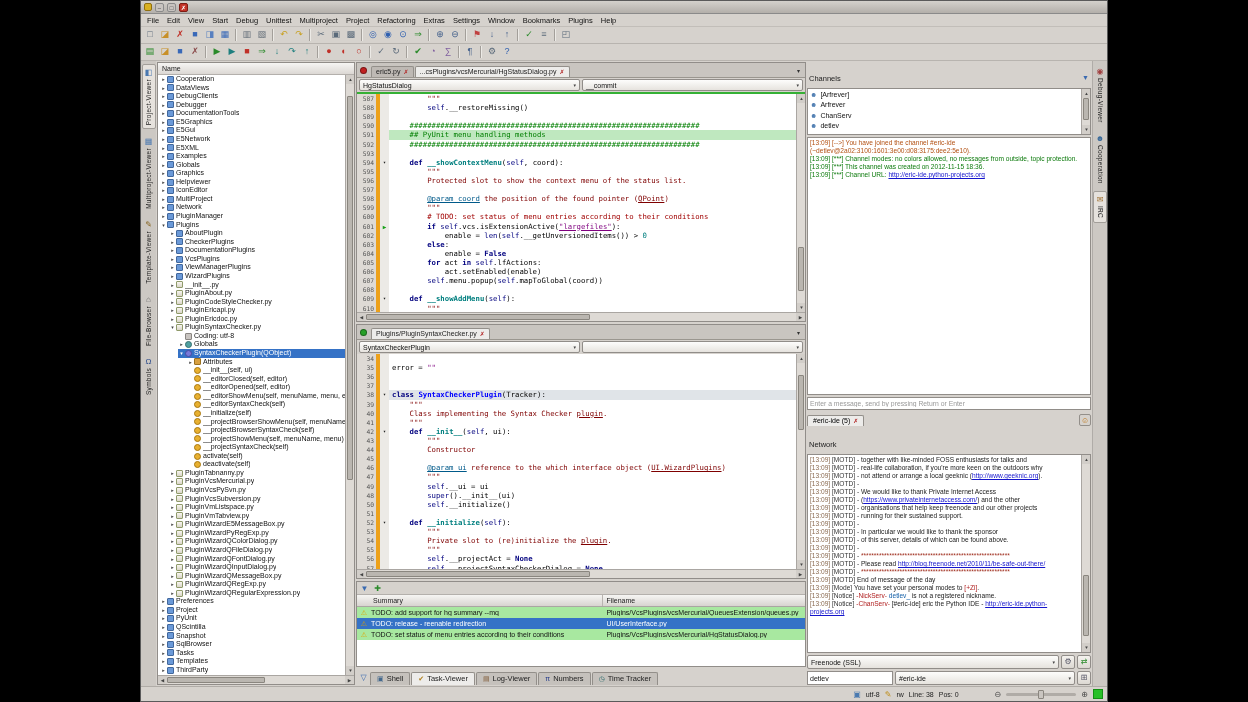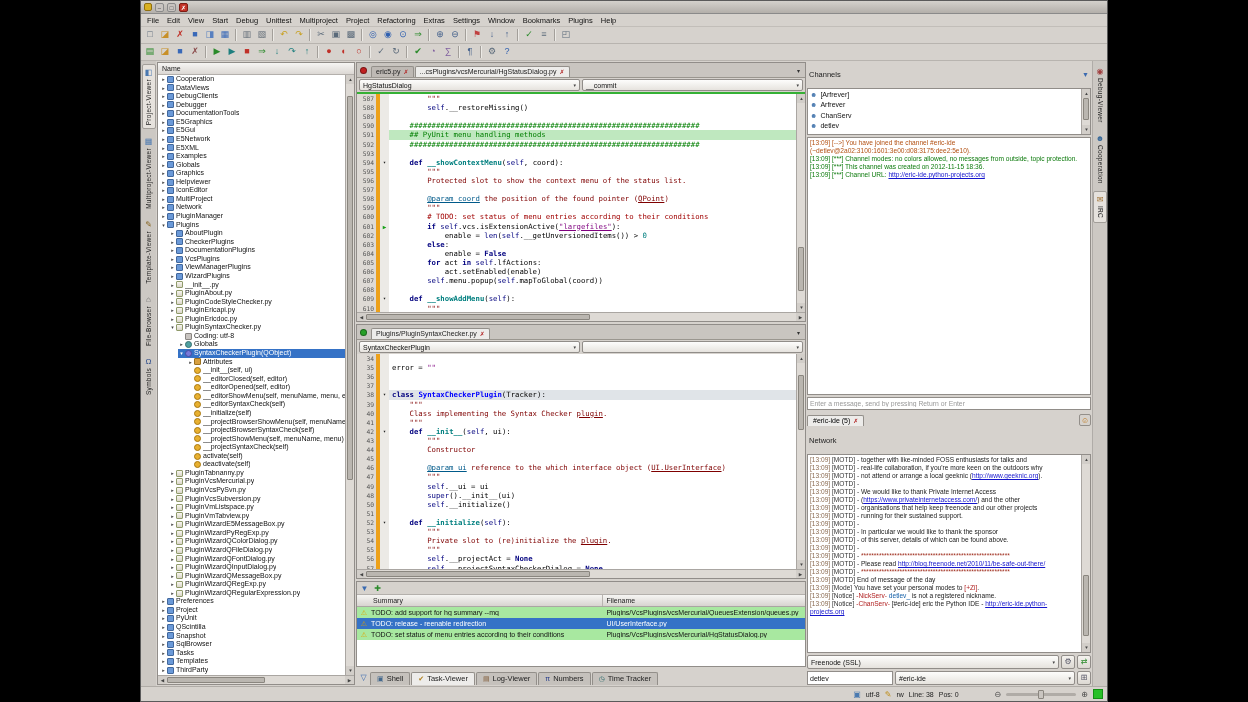--- a/index.html
+++ b/index.html
@@ -99,21 +99,21 @@
   .tws{width:calc(55% - 14px);flex:none;overflow:hidden}
   .twf{flex:1;overflow:hidden;padding-left:3px}
   
   .bottomtabs{height:16px;flex:none;display:flex;align-items:flex-end;gap:1px;padding:0 2px}
   .bottomtabs>.tico{margin-bottom:2px;width:11px;height:11px;font-size:8px;line-height:11px}
   .btab{display:flex;align-items:center;gap:3px;font-size:7.5px;padding:1px 6px 2px;background:#c5c1bc;border:1px solid #938f8a;border-bottom:none;border-radius:2px 2px 0 0;color:#222}
   .btab.bactive{background:#edecea}
   .btico{font-size:7px}
   
   .rightpanel{width:286px;flex:none;display:flex;flex-direction:column;gap:2px;padding:1px;min-height:0}
-  .sechdr{height:11px;flex:none;display:flex;align-items:center;justify-content:space-between;font-size:7.5px;color:#222;padding:12px 2px}
+  .sechdr{height:11px;flex:none;display:flex;align-items:flex-start;justify-content:space-between;font-size:7.5px;color:#222;padding:12px 2px}
   .funnel{color:#3a6ab0;font-size:7px}
   .userlist{height:47px;flex:none;display:flex;border:1px solid #918d89;background:#fff}
   .ulrows{flex:1;overflow:hidden}
   .urow{display:flex;align-items:center;height:10.5px;font-size:7px;gap:3px;padding:0 2px;color:#111}
   .uico{color:#4a7ab0;font-size:7px}
   .chatlog{flex:272;display:flex;border:1px solid #918d89;background:#fff;min-height:0}
   .netlog{flex:209;display:flex;border:1px solid #918d89;background:#fff;min-height:0}
   .lrows{flex:1;overflow:hidden;padding:1px 2px;min-width:0}
   .cline{font-size:6.6px;line-height:8px;overflow-wrap:anywhere;color:#222}
   .cline.join{color:#b35113}
@@ -728,21 +728,21 @@
               <div class="cl"><span class="lnum">36</span><span class="lmark"></span><span class="lfold"></span><span class="ltext"></span></div>
               <div class="cl"><span class="lnum">37</span><span class="lmark"></span><span class="lfold"></span><span class="ltext"></span></div>
               <div class="cl"><span class="lnum">38</span><span class="lmark"></span><span class="lfold">▾</span><span class="ltext hlc"><span class="sx-k">class</span><span class="sx-p"> </span><span class="sx-cls">SyntaxCheckerPlugin</span><span class="sx-p">(Tracker):</span></span></div>
               <div class="cl"><span class="lnum">39</span><span class="lmark"></span><span class="lfold"></span><span class="ltext"><span class="sx-d">    """</span></span></div>
               <div class="cl"><span class="lnum">40</span><span class="lmark"></span><span class="lfold"></span><span class="ltext"><span class="sx-d">    Class implementing the Syntax Checker </span><span class="sx-du">plugin</span><span class="sx-d">.</span></span></div>
               <div class="cl"><span class="lnum">41</span><span class="lmark"></span><span class="lfold"></span><span class="ltext"><span class="sx-d">    """</span></span></div>
               <div class="cl"><span class="lnum">42</span><span class="lmark"></span><span class="lfold">▾</span><span class="ltext"><span class="sx-p">    </span><span class="sx-k">def</span><span class="sx-p"> </span><span class="sx-fn">__init__</span><span class="sx-p">(</span><span class="sx-sl">self</span><span class="sx-p">, ui):</span></span></div>
               <div class="cl"><span class="lnum">43</span><span class="lmark"></span><span class="lfold"></span><span class="ltext"><span class="sx-d">        """</span></span></div>
               <div class="cl"><span class="lnum">44</span><span class="lmark"></span><span class="lfold"></span><span class="ltext"><span class="sx-d">        Constructor</span></span></div>
               <div class="cl"><span class="lnum">45</span><span class="lmark"></span><span class="lfold"></span><span class="ltext"></span></div>
-              <div class="cl"><span class="lnum">46</span><span class="lmark"></span><span class="lfold"></span><span class="ltext"><span class="sx-p">        </span><span class="sx-dt">@param ui</span><span class="sx-d"> reference to the which interface object (</span><span class="sx-du">UI.UserInterface</span><span class="sx-d">)</span></span></div>
+              <div class="cl"><span class="lnum">46</span><span class="lmark"></span><span class="lfold"></span><span class="ltext"><span class="sx-p">        </span><span class="sx-dt">@param ui</span><span class="sx-d"> reference to the which interface object (</span><span class="sx-du">UI.WizardPlugins</span><span class="sx-d">)</span></span></div>
               <div class="cl"><span class="lnum">47</span><span class="lmark"></span><span class="lfold"></span><span class="ltext"><span class="sx-d">        """</span></span></div>
               <div class="cl"><span class="lnum">49</span><span class="lmark"></span><span class="lfold"></span><span class="ltext"><span class="sx-p">        </span><span class="sx-sl">self</span><span class="sx-p">.__ui = ui</span></span></div>
               <div class="cl"><span class="lnum">48</span><span class="lmark"></span><span class="lfold"></span><span class="ltext"><span class="sx-p">        </span><span class="sx-bi">super</span><span class="sx-p">().__init__(ui)</span></span></div>
               <div class="cl"><span class="lnum">50</span><span class="lmark"></span><span class="lfold"></span><span class="ltext"><span class="sx-p">        </span><span class="sx-sl">self</span><span class="sx-p">.__initialize()</span></span></div>
               <div class="cl"><span class="lnum">51</span><span class="lmark"></span><span class="lfold"></span><span class="ltext"></span></div>
               <div class="cl"><span class="lnum">52</span><span class="lmark"></span><span class="lfold">▾</span><span class="ltext"><span class="sx-p">    </span><span class="sx-k">def</span><span class="sx-p"> </span><span class="sx-fn">__initialize</span><span class="sx-p">(</span><span class="sx-sl">self</span><span class="sx-p">):</span></span></div>
               <div class="cl"><span class="lnum">53</span><span class="lmark"></span><span class="lfold"></span><span class="ltext"><span class="sx-d">        """</span></span></div>
               <div class="cl"><span class="lnum">54</span><span class="lmark"></span><span class="lfold"></span><span class="ltext"><span class="sx-d">        Private slot to (re)initialize the </span><span class="sx-du">plugin</span><span class="sx-d">.</span></span></div>
               <div class="cl"><span class="lnum">55</span><span class="lmark"></span><span class="lfold"></span><span class="ltext"><span class="sx-d">        """</span></span></div>
               <div class="cl"><span class="lnum">56</span><span class="lmark"></span><span class="lfold"></span><span class="ltext"><span class="sx-p">        </span><span class="sx-sl">self</span><span class="sx-p">.__projectAct = </span><span class="sx-k">None</span></span></div>

